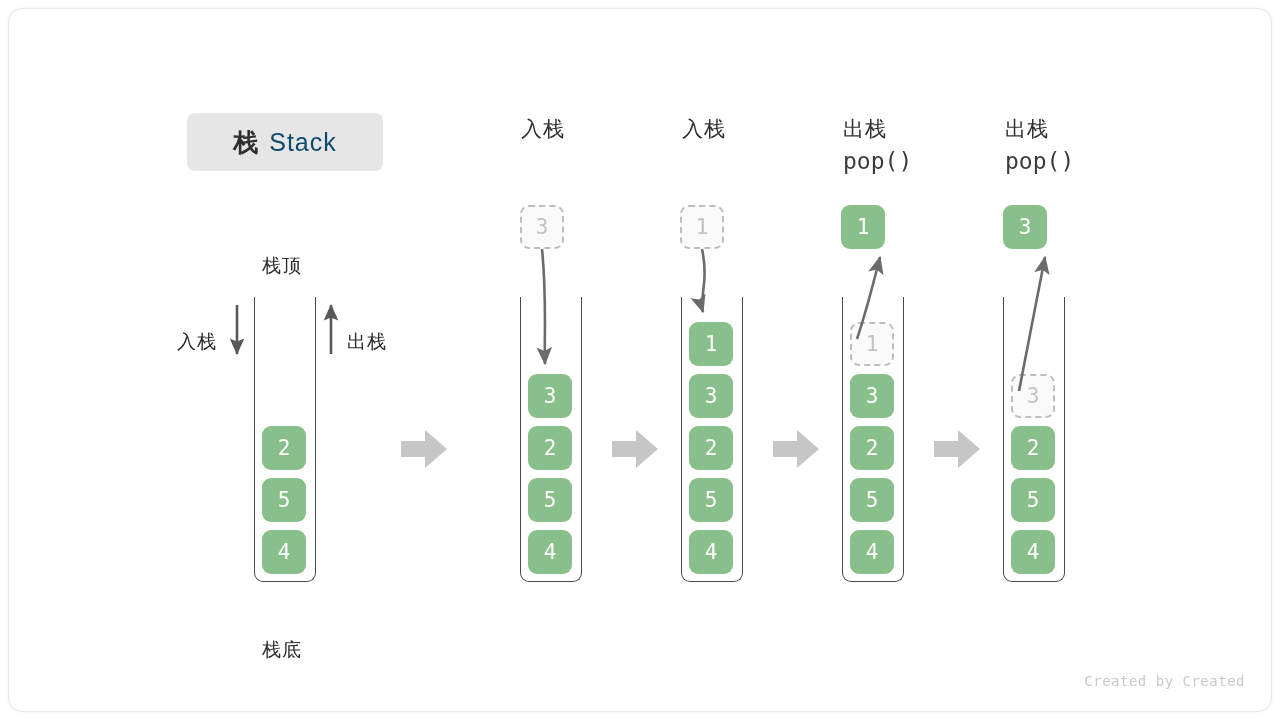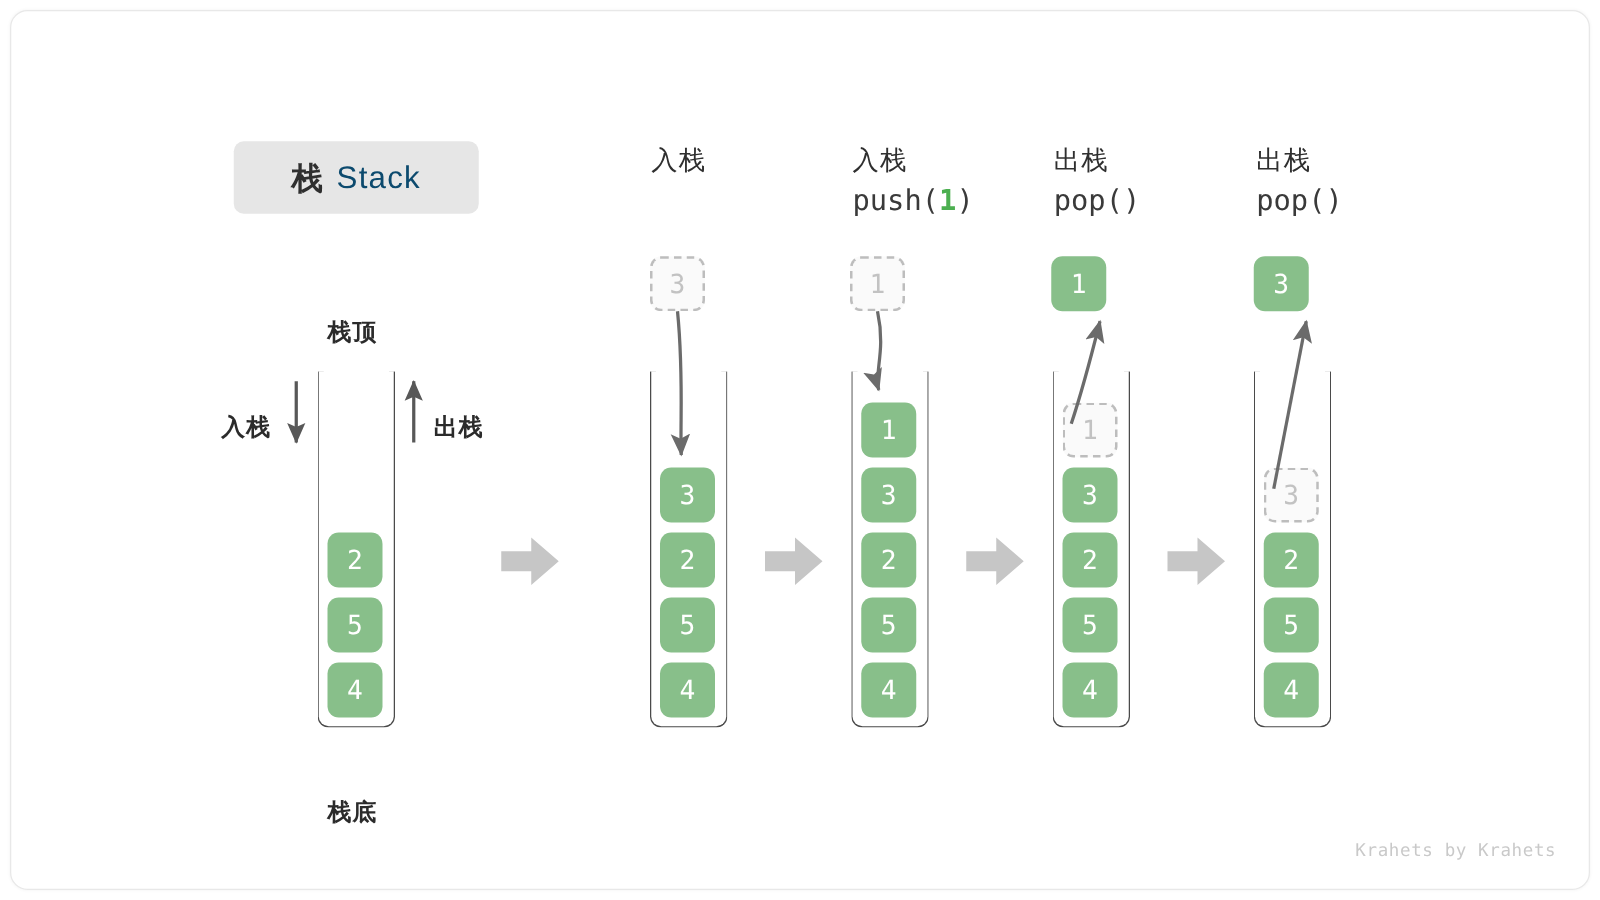--- a/index.html
+++ b/index.html
@@ -50,21 +50,21 @@
     font-size: 25px;
     color: #0c4a6e;
     margin-left: 10px;
     letter-spacing: 1px;
   }
 
   
   .cn-label {
     position: absolute;
     font-size: 19px;
-    font-weight: bold;
+    font-weight: normal;
     color: #2b2b2b;
     white-space: nowrap;
     letter-spacing: 1px;
     text-align: right;
   }
 
   
   .stack {
     position: absolute;
     width: 62px;
@@ -158,21 +158,20 @@
   <div class="cn-label" style="left:253px; top:244px;">栈顶</div>
   <div class="cn-label" style="left:253px; top:628px;">栈底</div>
   <div class="cn-label" style="left:168px; top:320px;">入栈</div>
   <div class="cn-label" style="left:338px; top:320px;">出栈</div>
 
   <div class="step-head" style="left:512px; top:105px;">
     <div class="op">入栈</div>
   </div>
   <div class="step-head" style="left:673px; top:105px;">
     <div class="op">入栈</div>
-    <div class="fn"><span>push(</span><span class="arg">1</span><span>)</span></div>
   </div>
   <div class="step-head" style="left:834px; top:105px;">
     <div class="op">出栈</div>
     <div class="fn"><span>pop(</span><span class="arg"></span><span>)</span></div>
   </div>
   <div class="step-head" style="left:996px; top:105px;">
     <div class="op">出栈</div>
     <div class="fn"><span>pop(</span><span class="arg"></span><span>)</span></div>
   </div>
 
@@ -239,15 +238,15 @@
       <path d="M603,432 h24 v-11 l22,19 -22,19 v-11 h-24 z"></path>
     </g>
     <g fill="#c6c6c6">
       <path d="M764,432 h24 v-11 l22,19 -22,19 v-11 h-24 z"></path>
     </g>
     <g fill="#c6c6c6">
       <path d="M925,432 h24 v-11 l22,19 -22,19 v-11 h-24 z"></path>
     </g>
   </svg>
 
-  <div class="credit">Krahets by Krahets</div>
+  <div class="credit">Created by Created</div>
 
 </div>
 
 </body></html>

